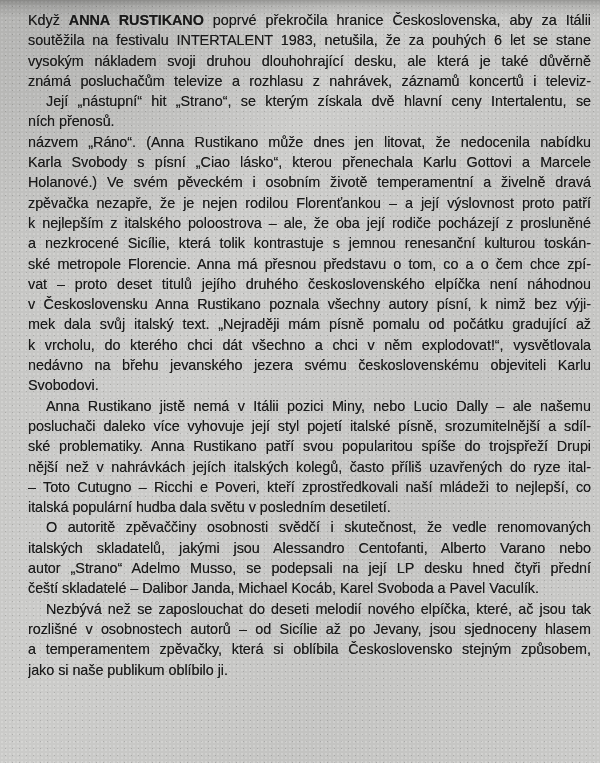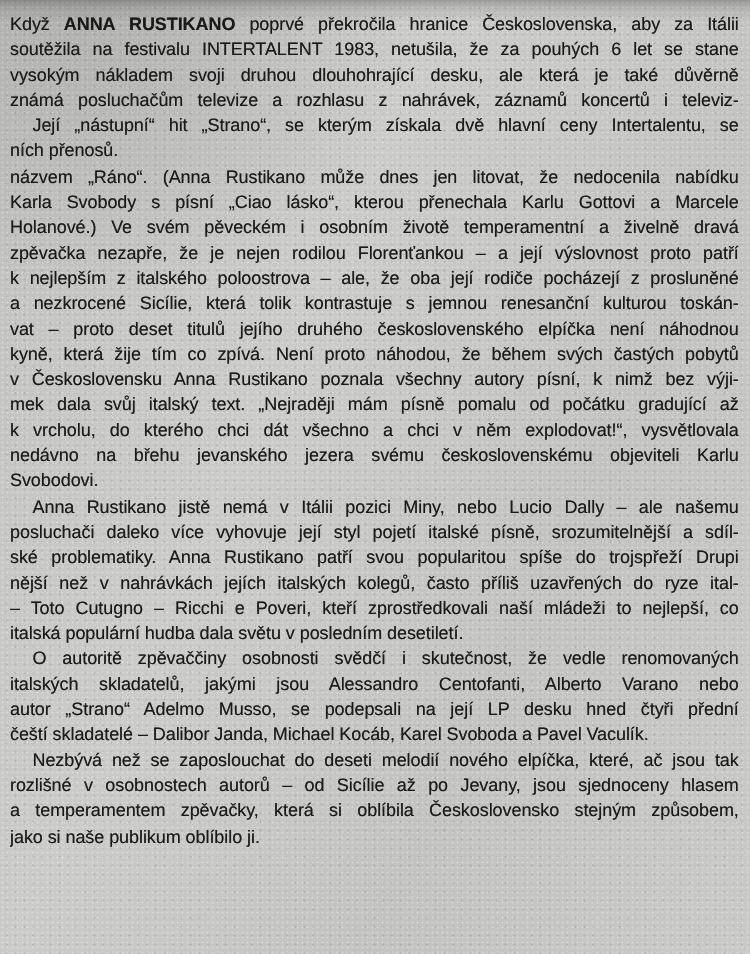--- a/index.html
+++ b/index.html
@@ -36,20 +36,21 @@
     line-height: 20.3px;
     color: #1a1a1a;
     letter-spacing: -0.05px;
     text-shadow: 0 0 0.35px rgba(10,10,10,0.55);
   }
   .line {
     height: 20.3px;
     overflow: hidden;
     text-align: justify;
     text-align-last: justify;
+    margin-left: 20px;
   }
   .line.end {
     text-align-last: left;
   }
   .line.indent {
     text-indent: 18px;
   }
   .line .bold {
     font-weight: 700;
   }
@@ -64,22 +65,22 @@
       <div class="line">vysokým nákladem svoji druhou dlouhohrající desku, ale která je také důvěrně</div>
       <div class="line">známá posluchačům televize a rozhlasu z nahrávek, záznamů koncertů i televiz-</div>
       <div class="line indent">Její „nástupní“ hit „Strano“, se kterým získala dvě hlavní ceny Intertalentu, se</div>
       <div class="line end">ních přenosů.</div>
       <div class="line">názvem „Ráno“. (Anna Rustikano může dnes jen litovat, že nedocenila nabídku</div>
       <div class="line">Karla Svobody s písní „Ciao lásko“, kterou přenechala Karlu Gottovi a Marcele</div>
       <div class="line">Holanové.) Ve svém pěveckém i osobním životě temperamentní a živelně dravá</div>
       <div class="line">zpěvačka nezapře, že je nejen rodilou Florenťankou – a její výslovnost proto patří</div>
       <div class="line">k nejlepším z italského poloostrova – ale, že oba její rodiče pocházejí z prosluněné</div>
       <div class="line">a nezkrocené Sicílie, která tolik kontrastuje s jemnou renesanční kulturou toskán-</div>
+      <div class="line">ské metropole Florencie. Anna má přesnou představu o tom, co a o čem chce zpí-</div>
       <div class="line">vat – proto deset titulů jejího druhého československého elpíčka není náhodnou</div>
-      <div class="line">kyně, která žije tím co zpívá. Není proto náhodou, že během svých častých pobytů</div>
       <div class="line">v Československu Anna Rustikano poznala všechny autory písní, k nimž bez výji-</div>
       <div class="line">mek dala svůj italský text. „Nejraději mám písně pomalu od počátku gradující až</div>
       <div class="line">k vrcholu, do kterého chci dát všechno a chci v něm explodovat!“, vysvětlovala</div>
       <div class="line">nedávno na břehu jevanského jezera svému československému objeviteli Karlu</div>
       <div class="line end">Svobodovi.</div>
       <div class="line indent">Anna Rustikano jistě nemá v Itálii pozici Miny, nebo Lucio Dally – ale našemu</div>
       <div class="line">posluchači daleko více vyhovuje její styl pojetí italské písně, srozumitelnější a sdíl-</div>
       <div class="line">ské problematiky. Anna Rustikano patří svou popularitou spíše do trojspřeží Drupi</div>
       <div class="line">nější než v nahrávkách jejích italských kolegů, často příliš uzavřených do ryze ital-</div>
       <div class="line">– Toto Cutugno – Ricchi e Poveri, kteří zprostředkovali naší mládeži to nejlepší, co</div>

